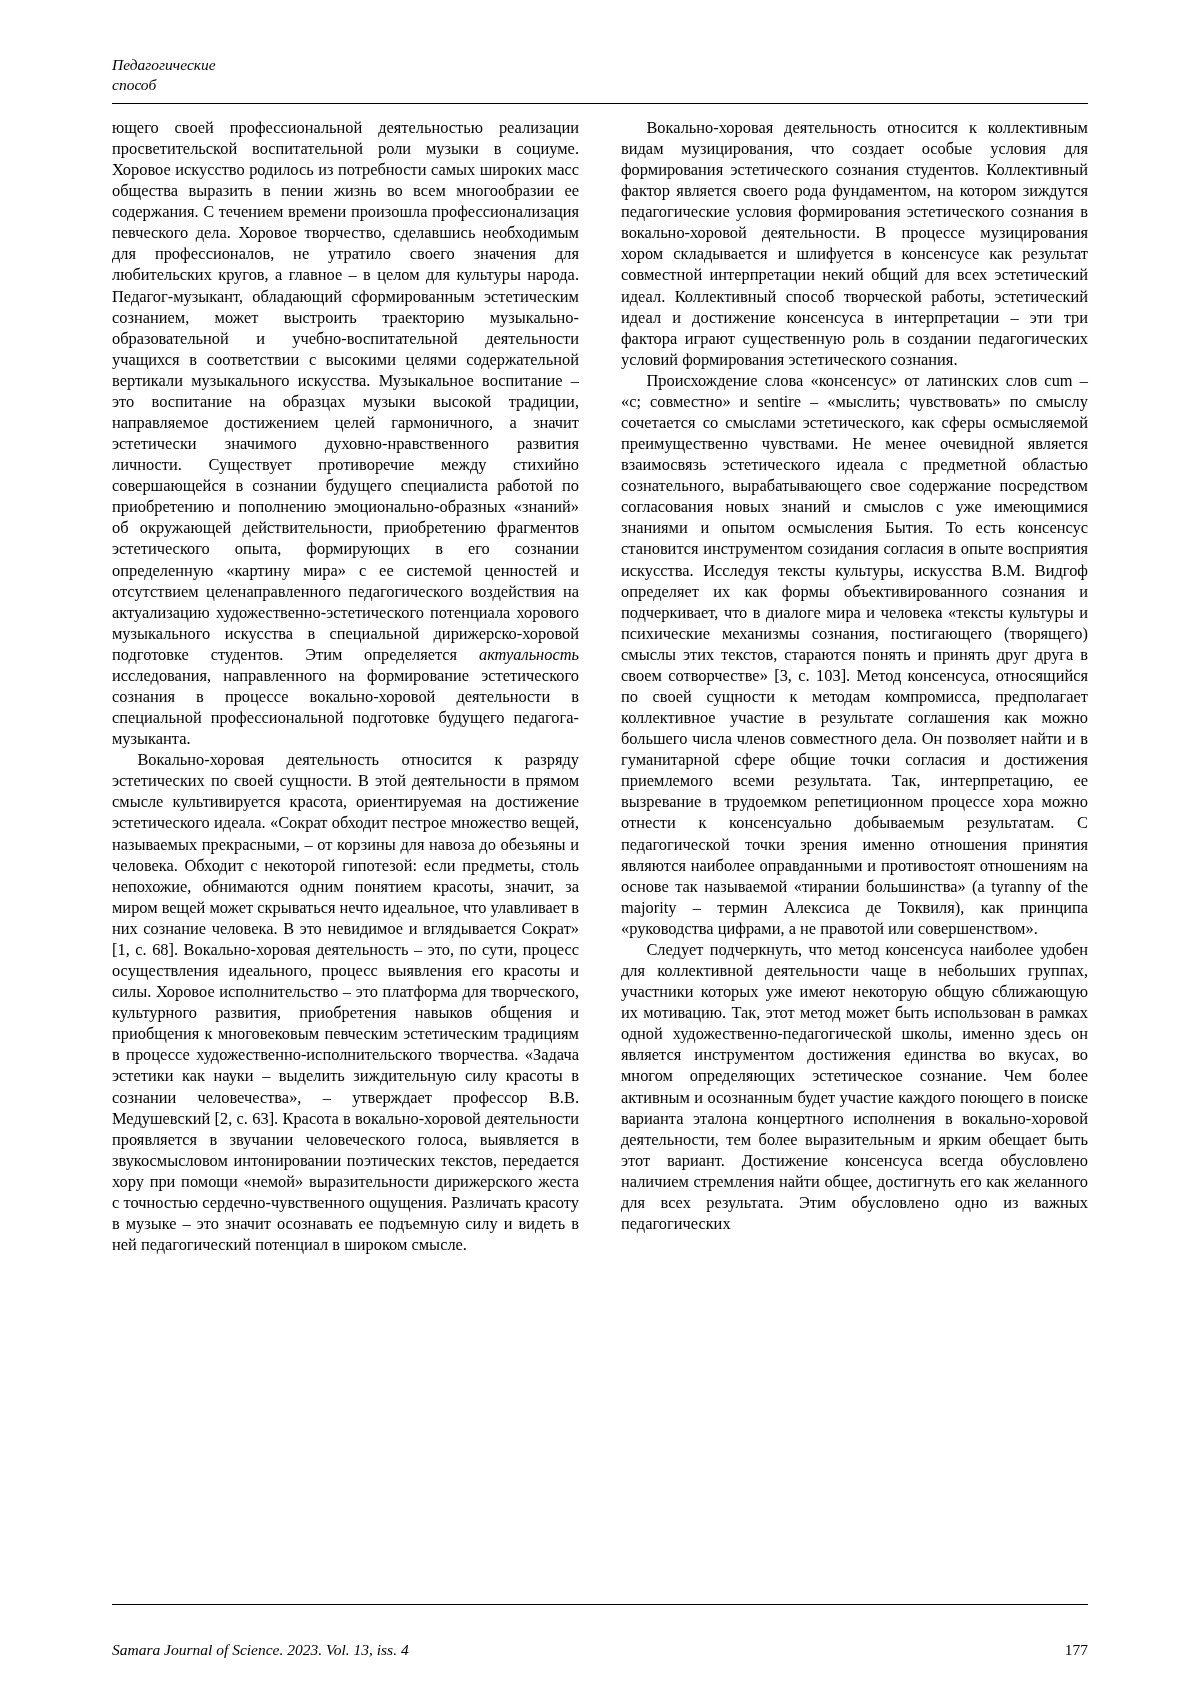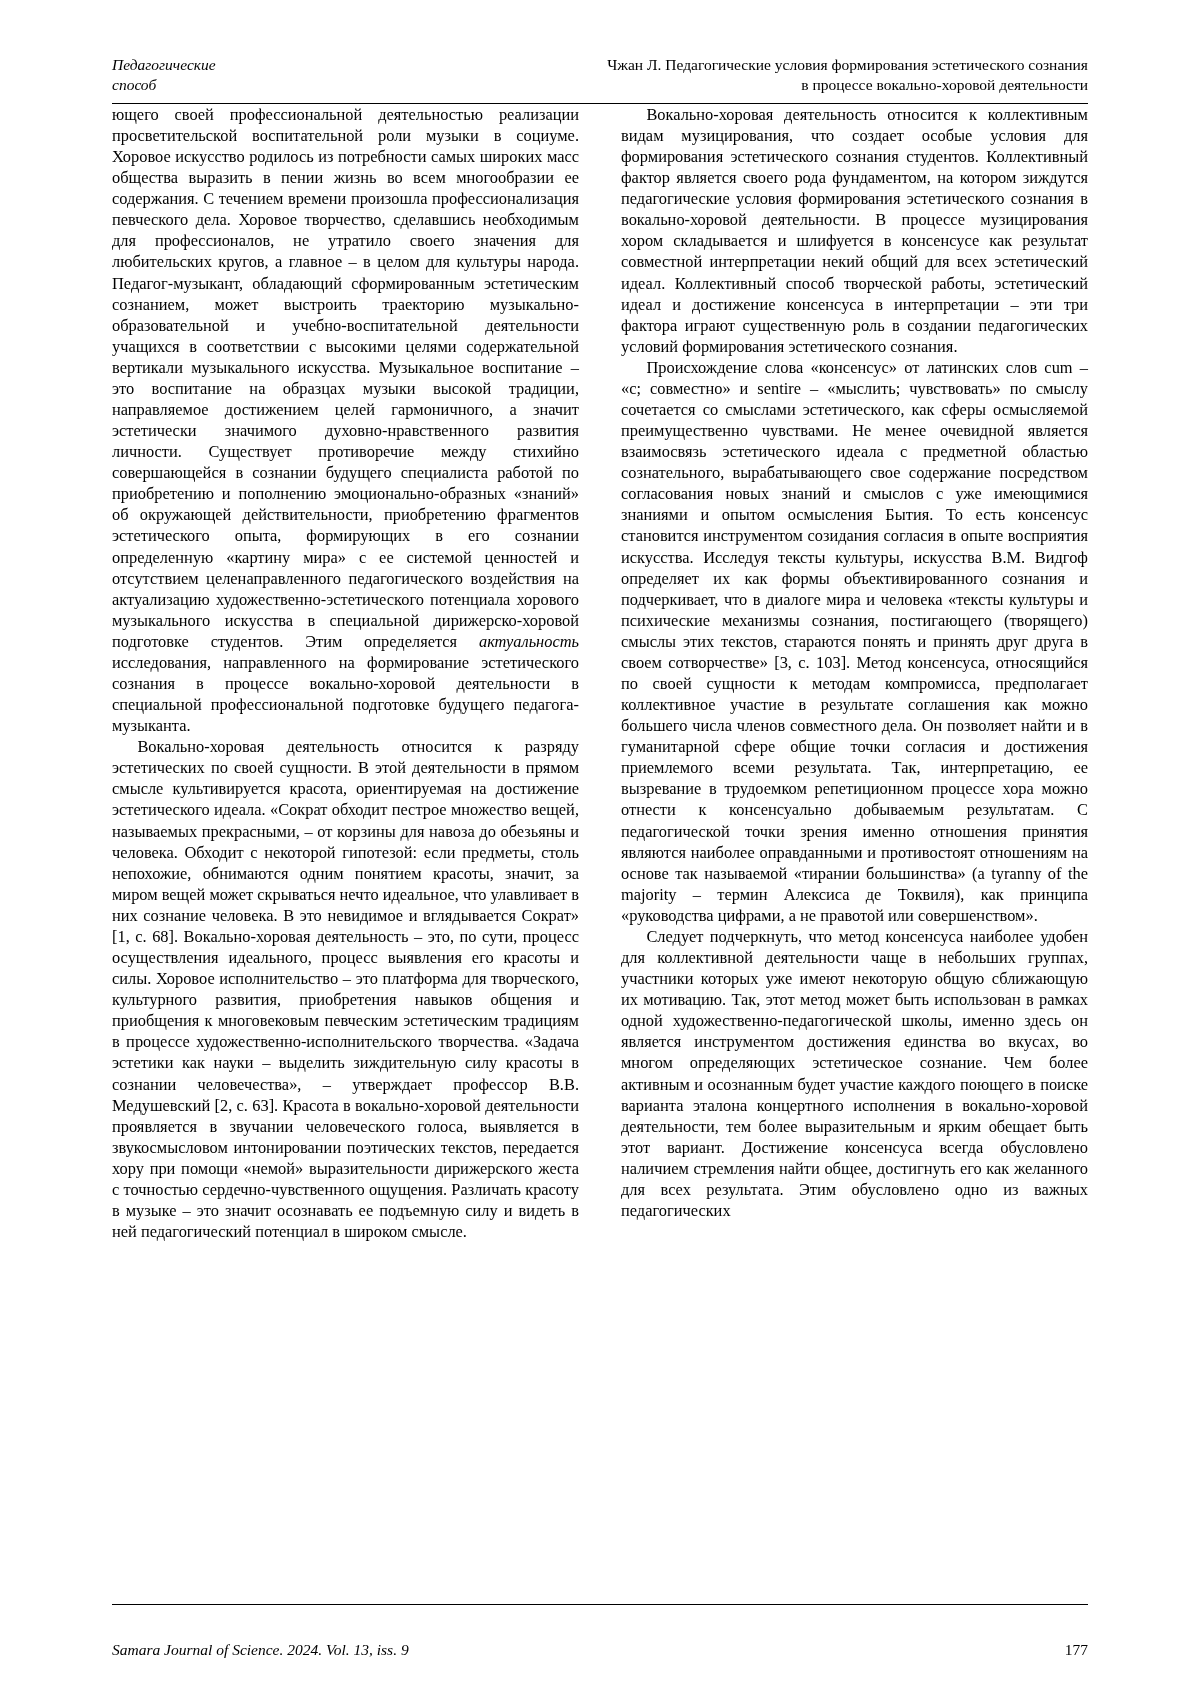--- a/index.html
+++ b/index.html
@@ -36,20 +36,21 @@
   }
   .rh-left div { white-space: nowrap; }
   .rh-right {
     width: 66%;
     text-align: right;
   }
   .rh-right div { white-space: nowrap; }
 
   
   .columns {
+    margin-top: 13px;
     display: flex;
     justify-content: space-between;
     height: 1455px;
   }
   .col {
     width: 467px;
     font-size: 16.4px;
     line-height: 1.285;
     text-align: justify;
     text-justify: inter-word;
@@ -83,39 +84,35 @@
 </head>
 <body>
 
 <div class="page">
 
   <div class="running-head">
     <div class="rh-left">
       <div>Педагогические</div>
       <div>способ</div>
     </div>
-    <div class="rh-right">
-      <div>Чжан Л. Педагогические условия формирования эстетического сознания</div>
-      <div>в процессе вокально-хоровой деятельности</div>
-    </div>
   </div>
 
   <div class="columns">
 
     <div class="col">
       <p class="noindent"><span>ющего своей профессиональной деятельностью реализации просветительской воспитательной роли музыки в социуме. Хоровое искусство родилось из потребности самых широких масс общества выразить в пении жизнь во всем многообразии ее содержания. С течением времени произошла профессионализация певческого дела. Хоровое творчество, сделавшись необходимым для профессионалов, не утратило своего значения для любительских кругов, а главное – в целом для культуры народа. Педагог-музыкант, обладающий сформированным эстетическим сознанием, может выстроить траекторию музыкально-образовательной и учебно-воспитательной деятельности учащихся в соответствии с высокими целями содержательной вертикали музыкального искусства. Музыкальное воспитание – это воспитание на образцах музыки высокой традиции, направляемое достижением целей гармоничного, а значит эстетически значимого духовно-нравственного развития личности. Существует противоречие между стихийно совершающейся в сознании будущего специалиста работой по приобретению и пополнению эмоционально-образных «знаний» об окружающей действительности, приобретению фрагментов эстетического опыта, формирующих в его сознании определенную «картину мира» с ее системой ценностей и отсутствием целенаправленного педагогического воздействия на актуализацию художественно-эстетического потенциала хорового музыкального искусства в специальной дирижерско-хоровой подготовке студентов. Этим определяется </span><span class="italic">актуальность</span><span> исследования, направленного на формирование эстетического сознания в процессе вокально-хоровой деятельности в специальной профессиональной подготовке будущего педагога-музыканта.</span></p>
       <p>Вокально-хоровая деятельность относится к разряду эстетических по своей сущности. В этой деятельности в прямом смысле культивируется красота, ориентируемая на достижение эстетического идеала. «Сократ обходит пестрое множество вещей, называемых прекрасными, – от корзины для навоза до обезьяны и человека. Обходит с некоторой гипотезой: если предметы, столь непохожие, обнимаются одним понятием красоты, значит, за миром вещей может скрываться нечто идеальное, что улавливает в них сознание человека. В это невидимое и вглядывается Сократ» [1, с. 68]. Вокально-хоровая деятельность – это, по сути, процесс осуществления идеального, процесс выявления его красоты и силы. Хоровое исполнительство – это платформа для творческого, культурного развития, приобретения навыков общения и приобщения к многовековым певческим эстетическим традициям в процессе художественно-исполнительского творчества. «Задача эстетики как науки – выделить зиждительную силу красоты в сознании человечества», – утверждает профессор В.В. Медушевский [2, с. 63]. Красота в вокально-хоровой деятельности проявляется в звучании человеческого голоса, выявляется в звукосмысловом интонировании поэтических текстов, передается хору при помощи «немой» выразительности дирижерского жеста с точностью сердечно-чувственного ощущения. Различать красоту в музыке – это значит осознавать ее подъемную силу и видеть в ней педагогический потенциал в широком смысле.</p>
     </div>
 
     <div class="col">
       <p>Вокально-хоровая деятельность относится к коллективным видам музицирования, что создает особые условия для формирования эстетического сознания студентов. Коллективный фактор является своего рода фундаментом, на котором зиждутся педагогические условия формирования эстетического сознания в вокально-хоровой деятельности. В процессе музицирования хором складывается и шлифуется в консенсусе как результат совместной интерпретации некий общий для всех эстетический идеал. Коллективный способ творческой работы, эстетический идеал и достижение консенсуса в интерпретации – эти три фактора играют существенную роль в создании педагогических условий формирования эстетического сознания.</p>
       <p>Происхождение слова «консенсус» от латинских слов cum – «с; совместно» и sentire – «мыслить; чувствовать» по смыслу сочетается со смыслами эстетического, как сферы осмысляемой преимущественно чувствами. Не менее очевидной является взаимосвязь эстетического идеала с предметной областью сознательного, вырабатывающего свое содержание посредством согласования новых знаний и смыслов с уже имеющимися знаниями и опытом осмысления Бытия. То есть консенсус становится инструментом созидания согласия в опыте восприятия искусства. Исследуя тексты культуры, искусства В.М. Видгоф определяет их как формы объективированного сознания и подчеркивает, что в диалоге мира и человека «тексты культуры и психические механизмы сознания, постигающего (творящего) смыслы этих текстов, стараются понять и принять друг друга в своем сотворчестве» [3, с. 103]. Метод консенсуса, относящийся по своей сущности к методам компромисса, предполагает коллективное участие в результате соглашения как можно большего числа членов совместного дела. Он позволяет найти и в гуманитарной сфере общие точки согласия и достижения приемлемого всеми результата. Так, интерпретацию, ее вызревание в трудоемком репетиционном процессе хора можно отнести к консенсуально добываемым результатам. С педагогической точки зрения именно отношения принятия являются наиболее оправданными и противостоят отношениям на основе так называемой «тирании большинства» (a tyranny of the majority – термин Алексиса де Токвиля), как принципа «руководства цифрами, а не правотой или совершенством».</p>
       <p>Следует подчеркнуть, что метод консенсуса наиболее удобен для коллективной деятельности чаще в небольших группах, участники которых уже имеют некоторую общую сближающую их мотивацию. Так, этот метод может быть использован в рамках одной художественно-педагогической школы, именно здесь он является инструментом достижения единства во вкусах, во многом определяющих эстетическое сознание. Чем более активным и осознанным будет участие каждого поющего в поиске варианта эталона концертного исполнения в вокально-хоровой деятельности, тем более выразительным и ярким обещает быть этот вариант. Достижение консенсуса всегда обусловлено наличием стремления найти общее, достигнуть его как желанного для всех результата. Этим обусловлено одно из важных педагогических</p>
     </div>
 
   </div>
 
   <div class="footer">
-    <div class="footer-left">Samara Journal of Science. 2024. Vol. 13, iss. 9</div>
+    <div class="footer-left">Samara Journal of Science. 2023. Vol. 13, iss. 4</div>
     <div class="footer-right">177</div>
   </div>
 
 </div>
 
 </body></html>

